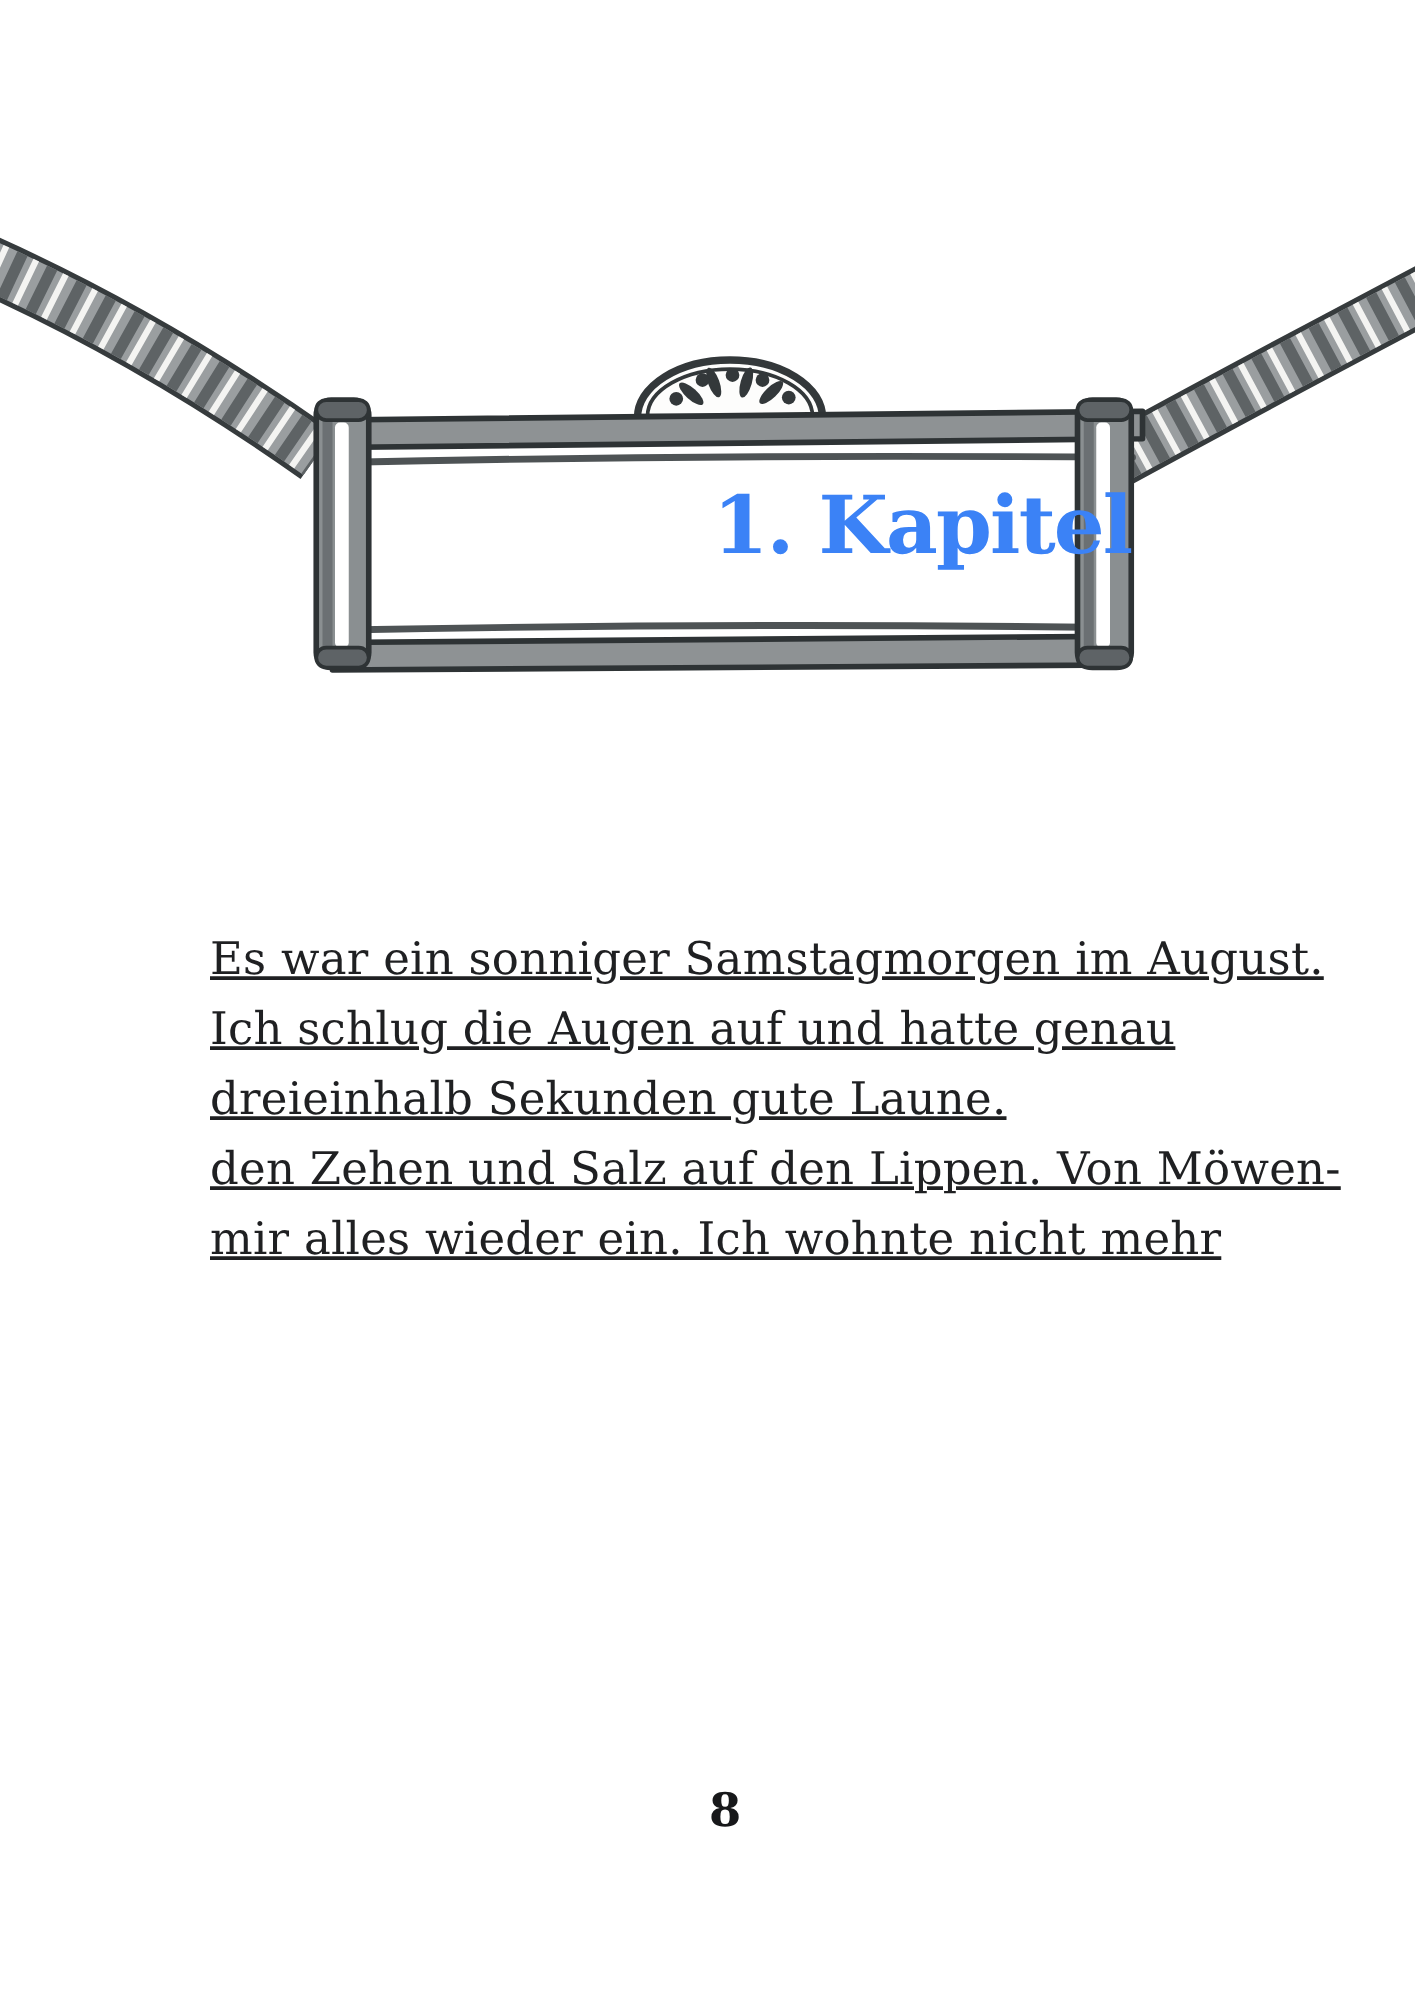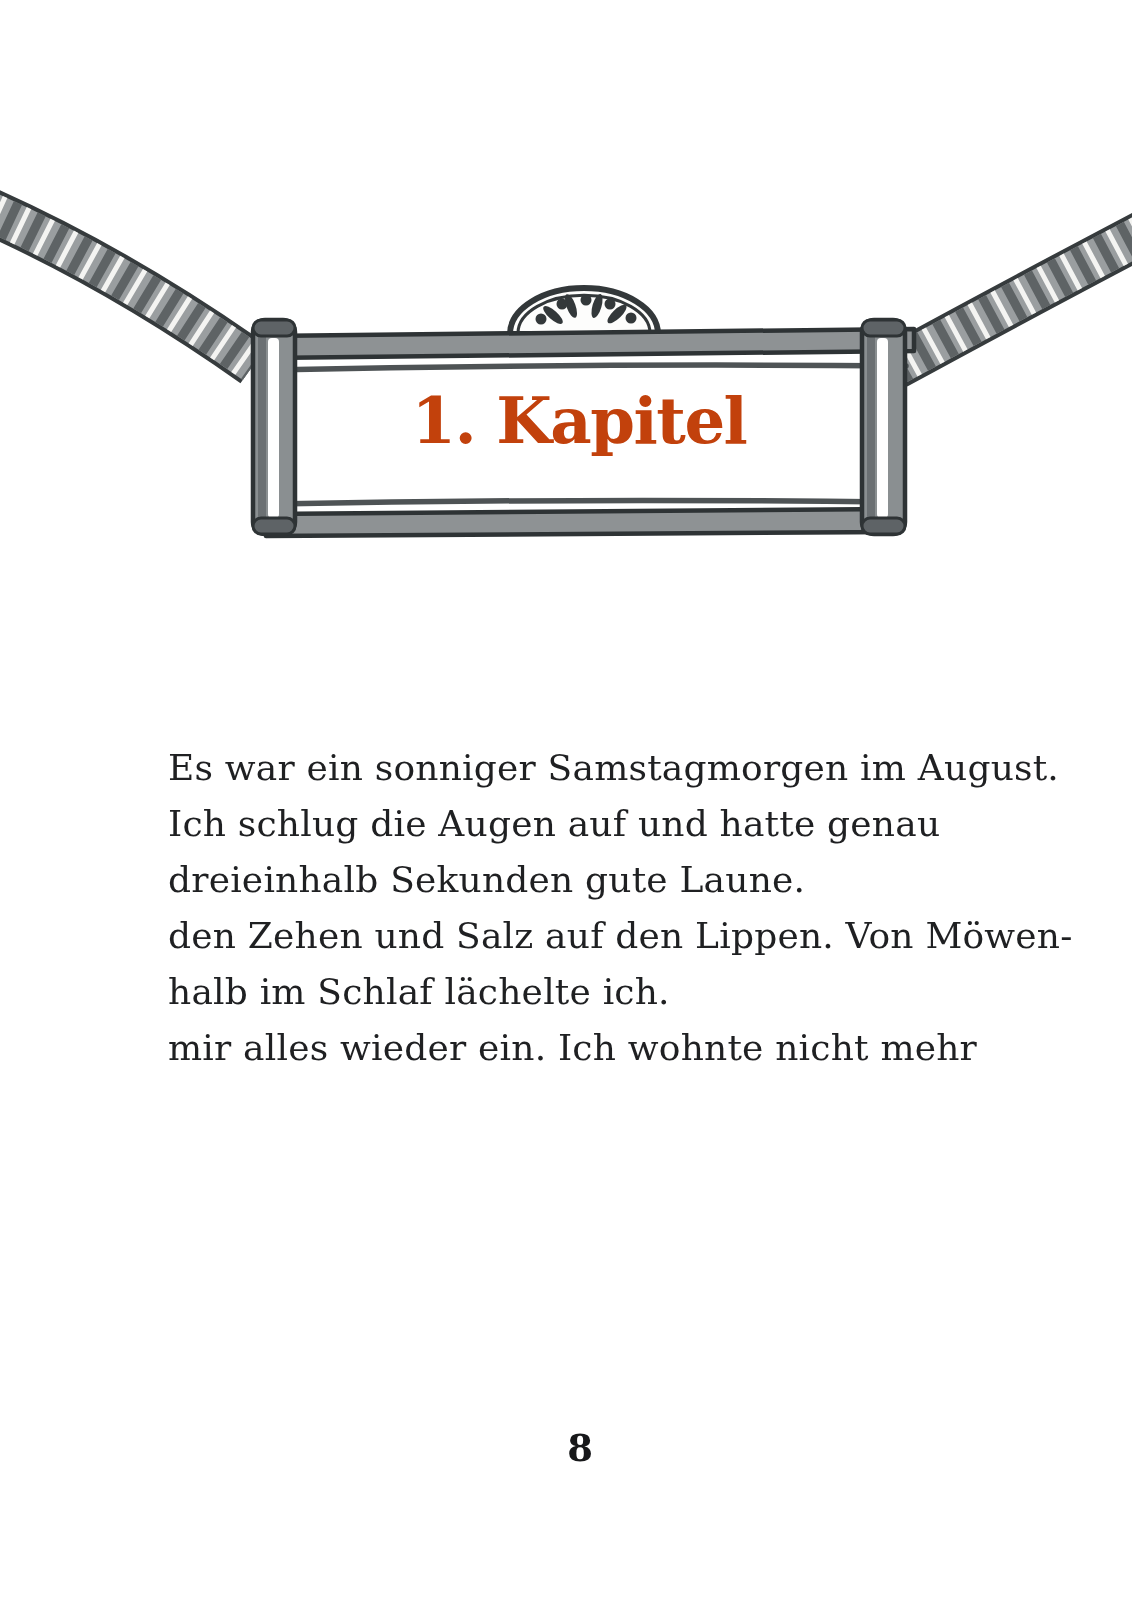--- a/index.html
+++ b/index.html
@@ -34,35 +34,35 @@
   .fan-rim{fill:none;stroke:#33383a;stroke-width:3;}
   .fan-mark{fill:#33383a;}
   .post{fill:var(--post);stroke:var(--ink);stroke-width:4.5;}
   .post-shade{fill:#6b7073;}
   .post-light{fill:#ffffff;}
   .post-cap{fill:#5e6366;stroke:var(--ink);stroke-width:3;}
   .board{fill:var(--board);}
   
   .chapter-title{
     position:absolute;left:253px;width:652px;top:389px;
-    text-align:center;
+    text-align:right;
     font-family:"DejaVu Serif", serif;
     font-weight:700;
     font-size:64px;line-height:64px;
     letter-spacing:-1.5px;
-    color:#c2410c;
+    color:#3b82f6;
     white-space:nowrap;
   }
   .body-text{
     position:absolute;left:168px;top:740px;width:840px;
     font-size:36px;line-height:56px;
     letter-spacing:0.2px;
     color:var(--text);
   }
-  .body-line{white-space:nowrap;}
+  .body-line{white-space:nowrap;text-decoration:underline;}
   .page-number{
     position:absolute;left:0;top:1428px;width:1160px;
     text-align:center;
     font-weight:700;
     font-size:37px;line-height:40px;
     color:#17181a;
   }
 </style>
 </head>
 <body>
@@ -136,19 +136,18 @@
     </g>
   </svg>
 
   <div class="chapter-title">1. Kapitel</div>
 
   <div class="body-text">
     <div class="body-line">Es war ein sonniger Samstagmorgen im August.</div>
     <div class="body-line">Ich schlug die Augen auf und hatte genau</div>
     <div class="body-line">dreieinhalb Sekunden gute Laune.</div>
     <div class="body-line">den Zehen und Salz auf den Lippen. Von Möwen-</div>
-    <div class="body-line">halb im Schlaf lächelte ich.</div>
     <div class="body-line">mir alles wieder ein. Ich wohnte nicht mehr</div>
   </div>
 
   <div class="page-number">8</div>
 
 </div>
 
 </body></html>

